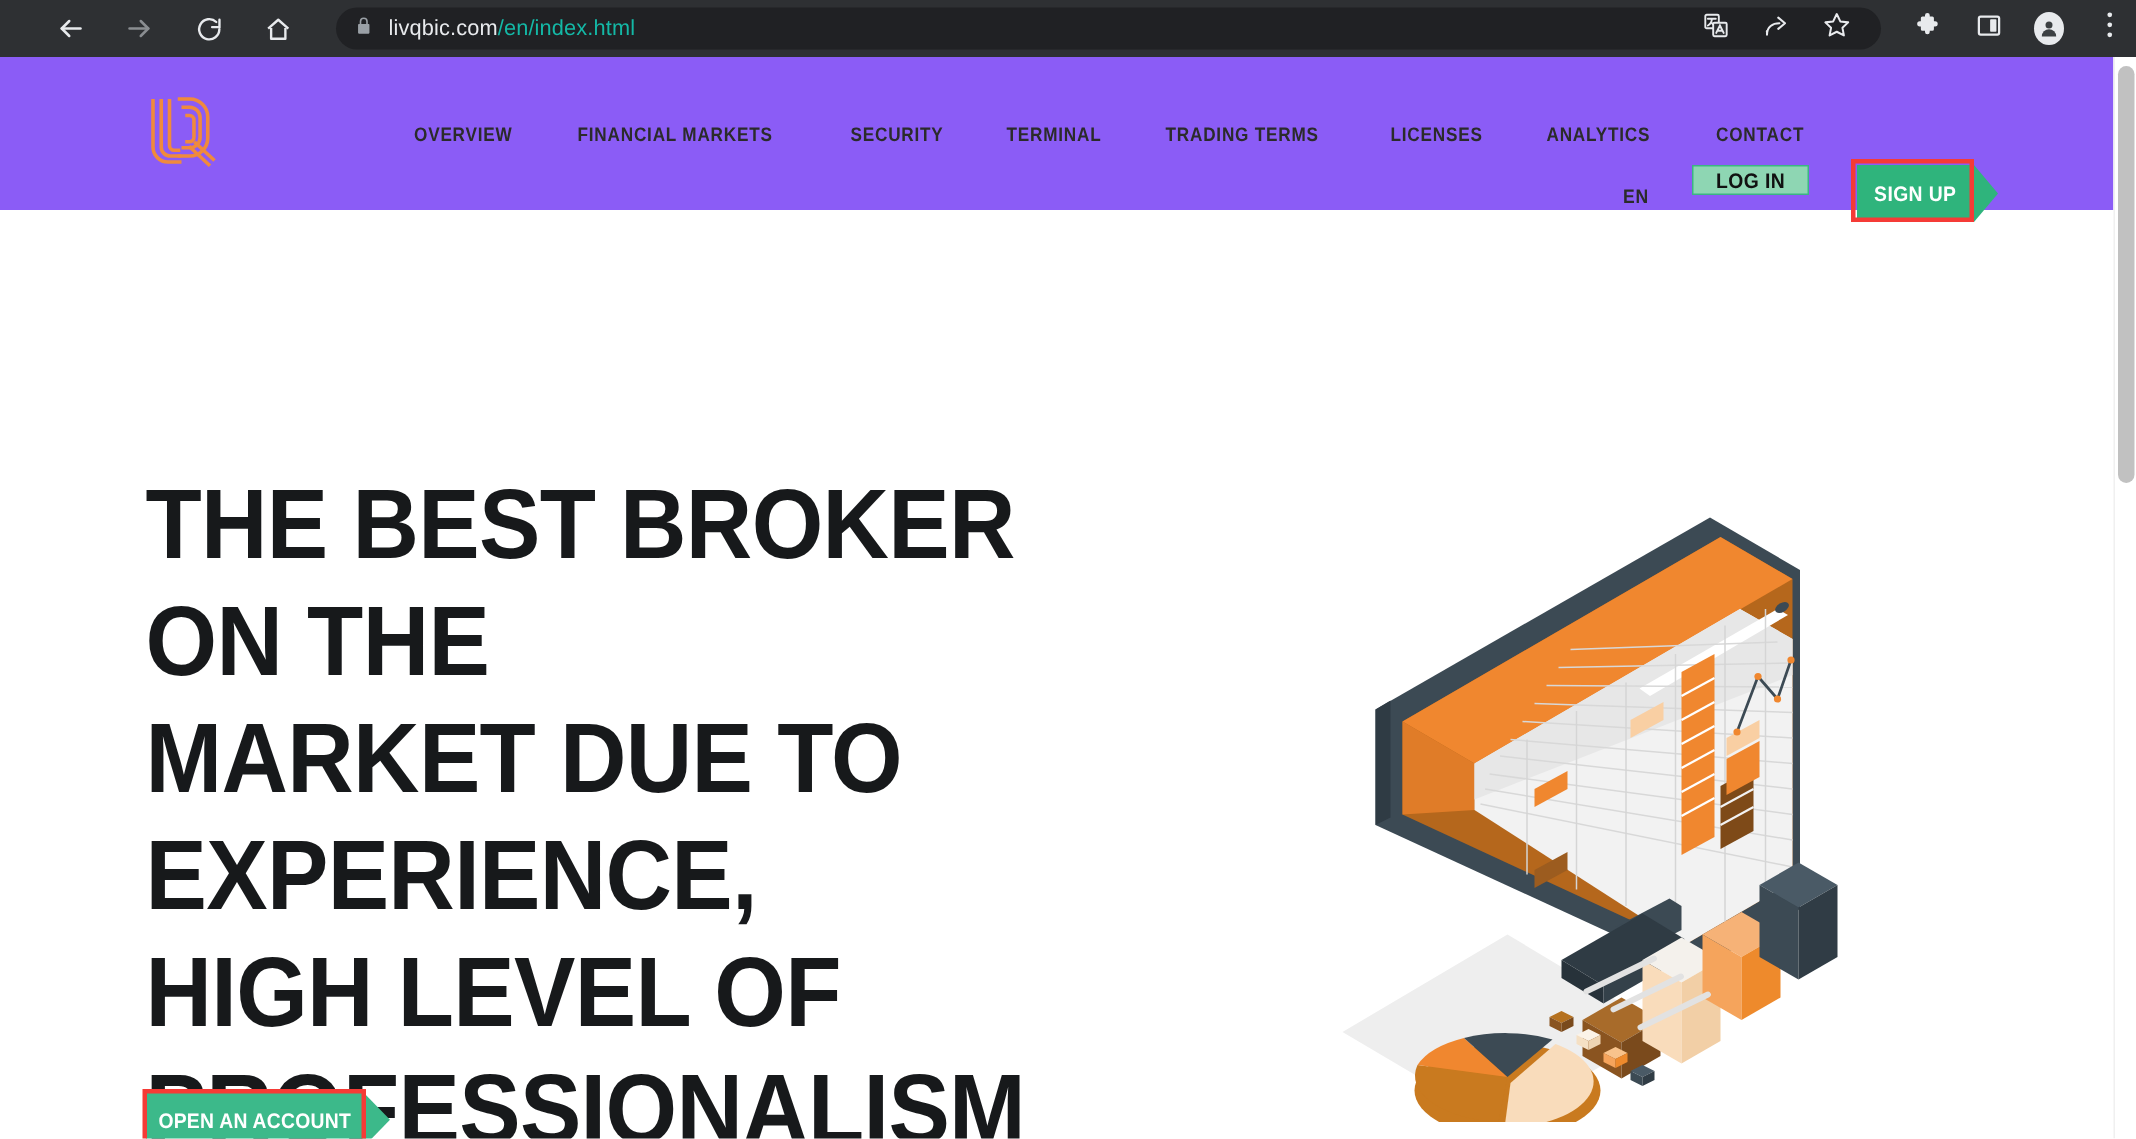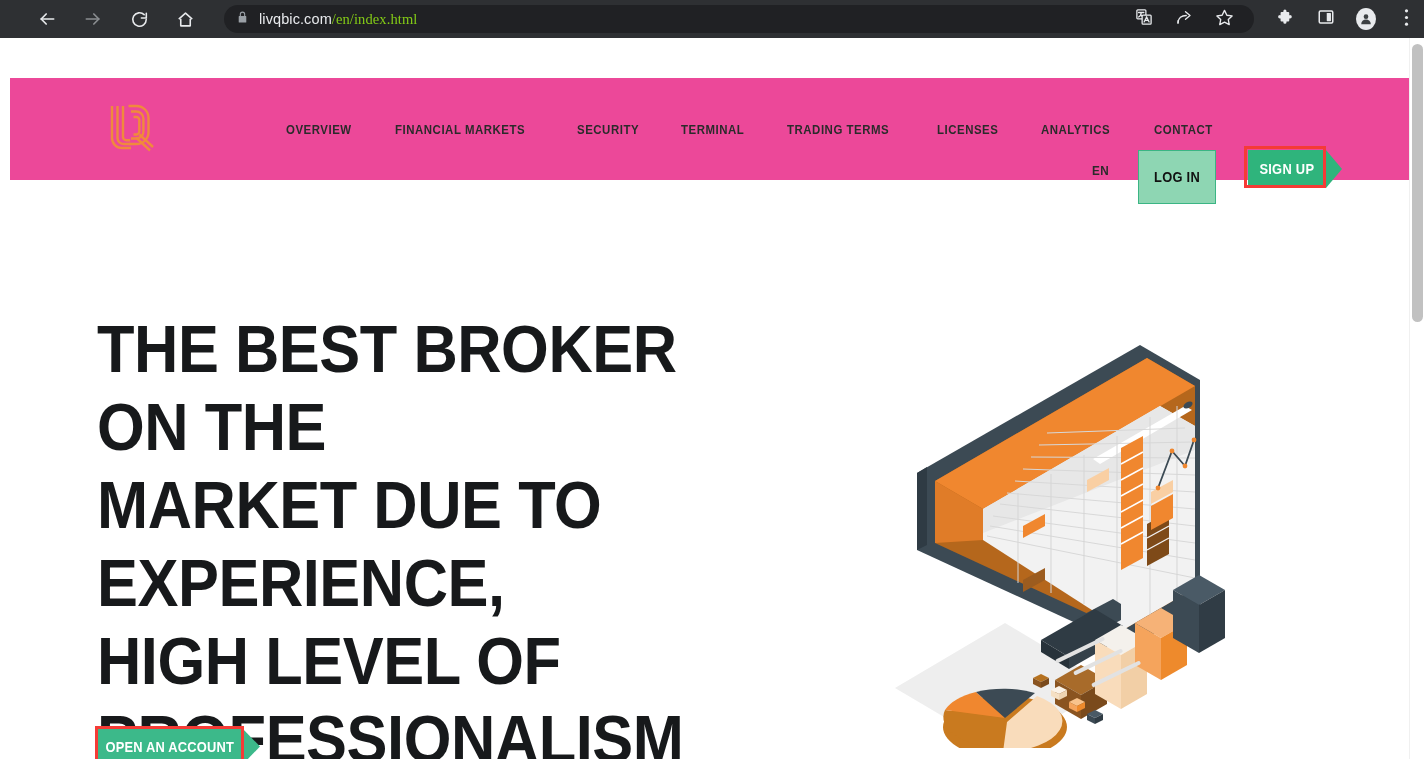--- a/index.html
+++ b/index.html
@@ -28,21 +28,21 @@
     height:28px; flex:1 1 auto; max-width:1030px;
     background:#202124; border-radius:14px;
     display:flex; align-items:center; padding:0 12px; gap:10px;
     overflow:hidden;
   }
   .lock-ico{ flex:0 0 auto; }
   .url-text{
     font-size:14.5px; color:#e8eaed; white-space:nowrap;
     letter-spacing:.1px; font-family:"Liberation Sans", sans-serif;
   }
-  .url-text .dim{ color:#84cc16;font-family:Liberation Serif, serif; }
+  .url-text .dim{ color:#14b8a6; }
   .omnibox-icons{
     position:absolute; right:190px; top:0; height:38px;
     display:flex; align-items:center; gap:20px;
   }
   .chrome-right{
     position:absolute; right:8px; top:0; height:38px;
     display:flex; align-items:center; gap:20px;
   }
   .ico{ width:20px; height:20px; display:flex; align-items:center; justify-content:center; }
   .avatar-circle{
@@ -61,23 +61,23 @@
     position:absolute; top:0; right:0; width:15px; height:721px;
     background:#ffffff; border-left:1px solid #f0f0f0;
   }
   .scrollbar-thumb{
     position:absolute; top:6px; left:2px; width:11px; height:278px;
     background:#c1c1c1; border-radius:6px;
   }
 
   
   .site-header{
-    position:absolute; top:0; left:10px; width:1409px; height:102px;
-    background:#ec4899;
-    display:flex; align-items:center;margin-top:40px;
+    position:absolute; top:0; left:0; width:1409px; height:102px;
+    background:#8b5cf6;
+    display:flex; align-items:center;
   }
   .logo{
     position:absolute; left:98px; top:24px; width:46px; height:54px;
   }
   .main-nav{
     position:absolute; left:276px; top:44px;
     display:flex; align-items:center; gap:0;
   }
   .nav-link{
     font-family:"Liberation Sans Narrow","Liberation Sans",sans-serif;
@@ -87,21 +87,21 @@
     transform:scaleX(.88); transform-origin:left center;
   }
   .nav-link:last-child{ margin-right:0; }
 
   .lang-select{
     position:absolute; left:1082px; top:85px;
     font-size:13px; font-weight:700; letter-spacing:.5px; color:#2b2b2b;
     cursor:pointer; transform:scaleX(.9); transform-origin:left center;
   }
   .btn-login{
-    position:absolute; left:1128px; top:72px; width:78px; height:54px;
+    position:absolute; left:1128px; top:72px; width:78px; height:20px;
     background:#8ed6b3; border:1.5px solid #3bb584;
     display:flex; align-items:center; justify-content:center;
     font-size:14px; font-weight:700; letter-spacing:.3px; color:#111;
     cursor:pointer;
     font-family:"Liberation Sans Narrow","Liberation Sans",sans-serif;
   }
   .btn-login span{ transform:scaleX(.92); display:inline-block; }
 
   
   .signup-wrap{

